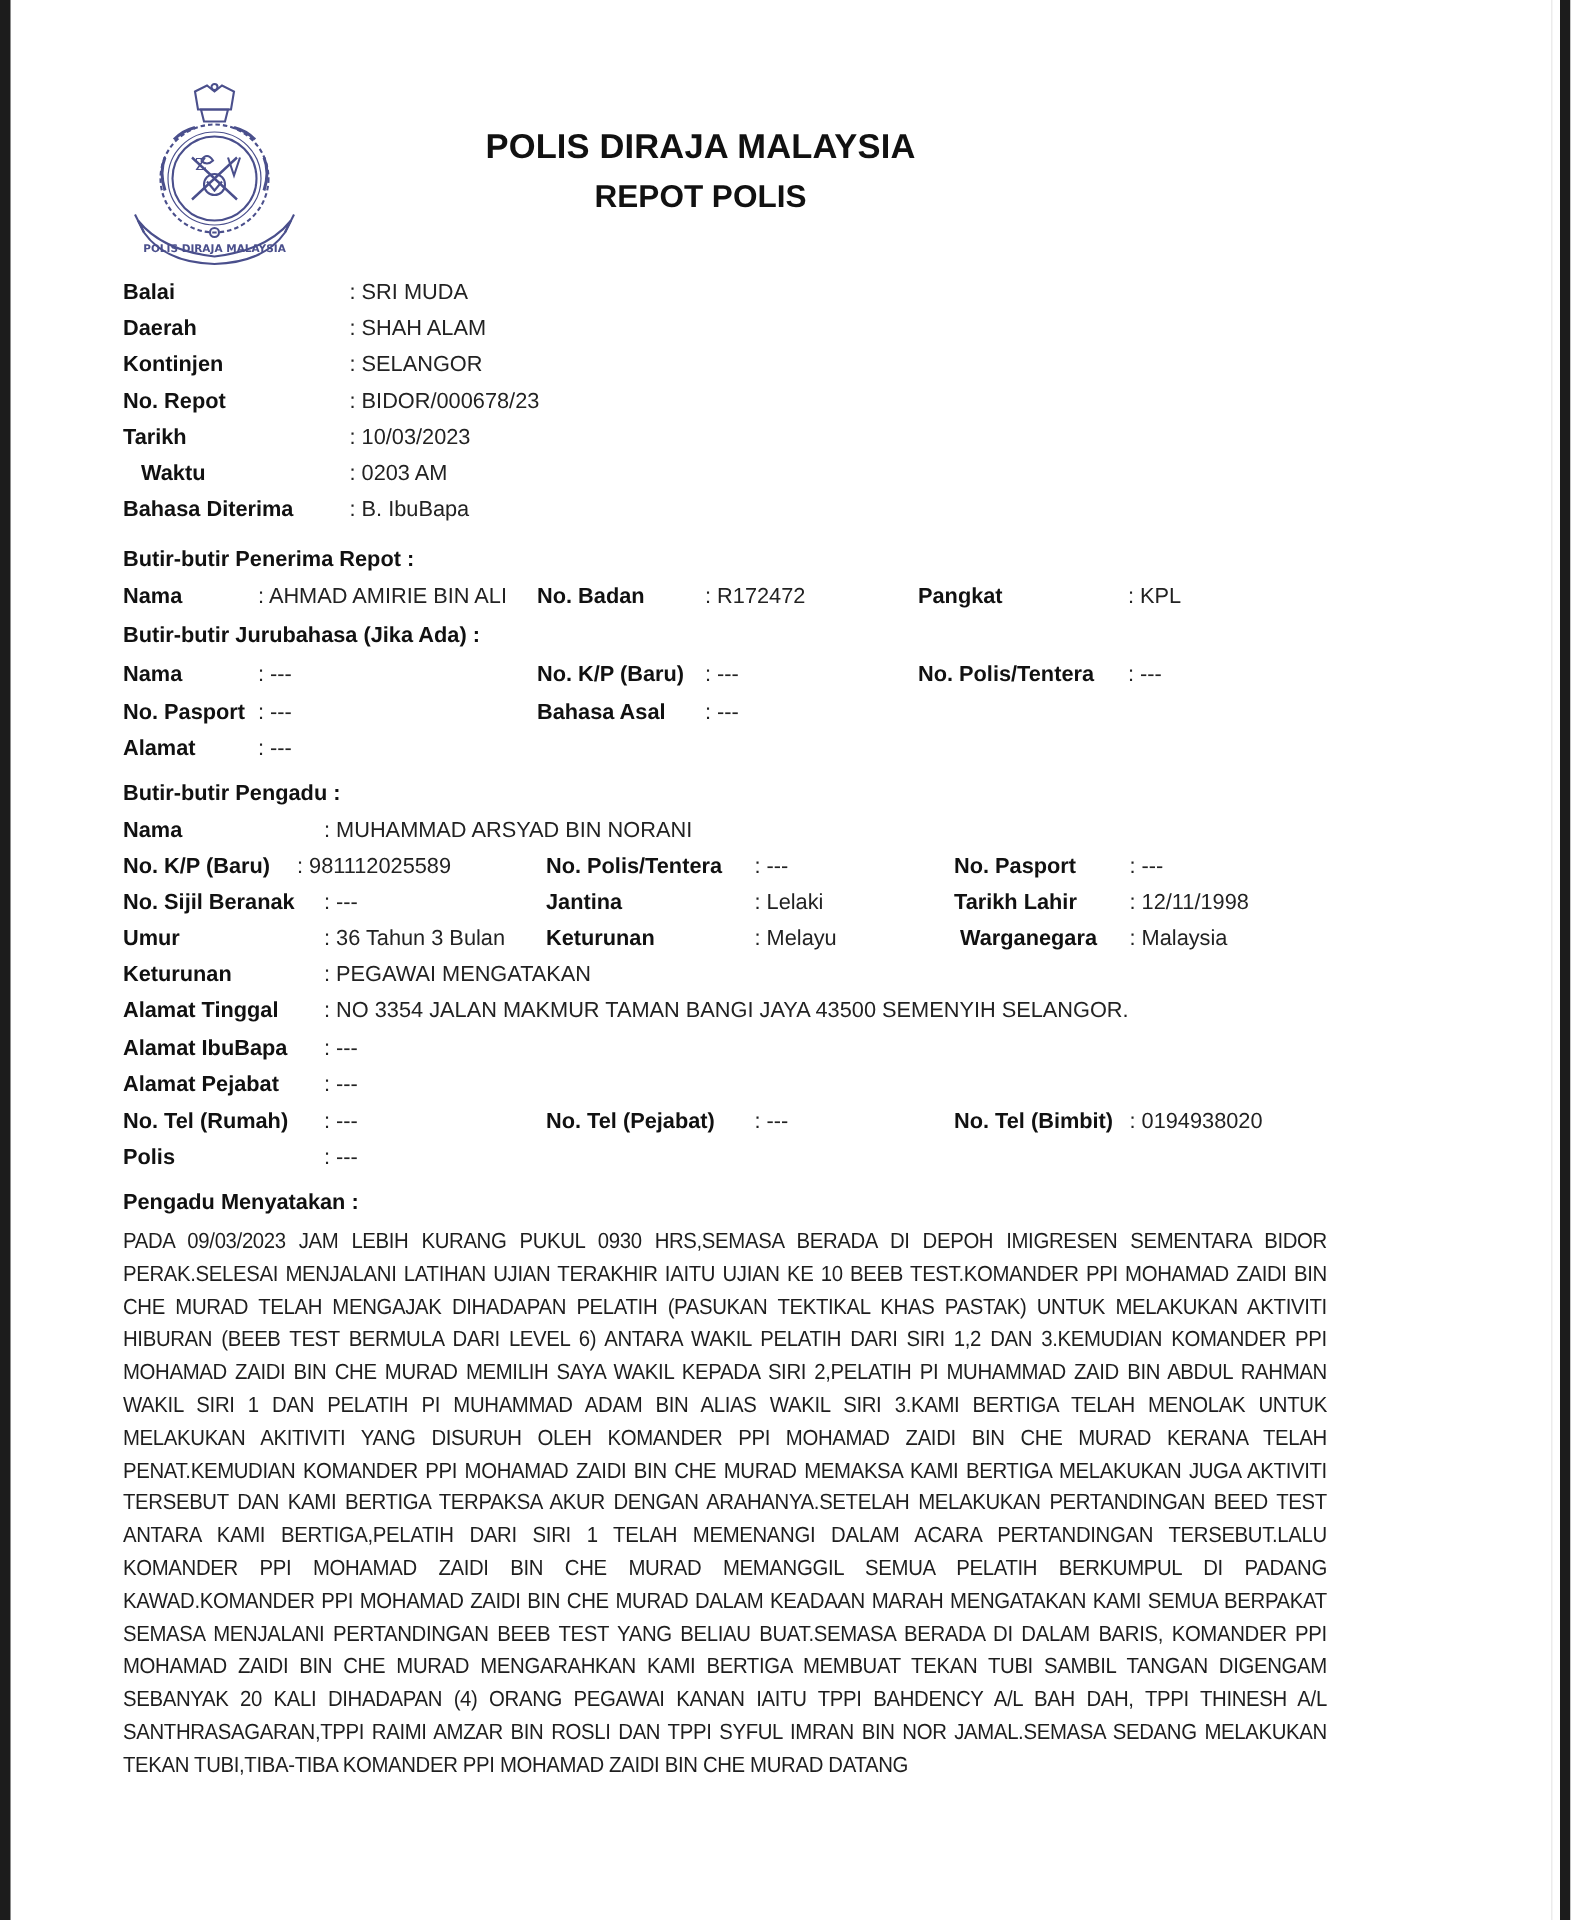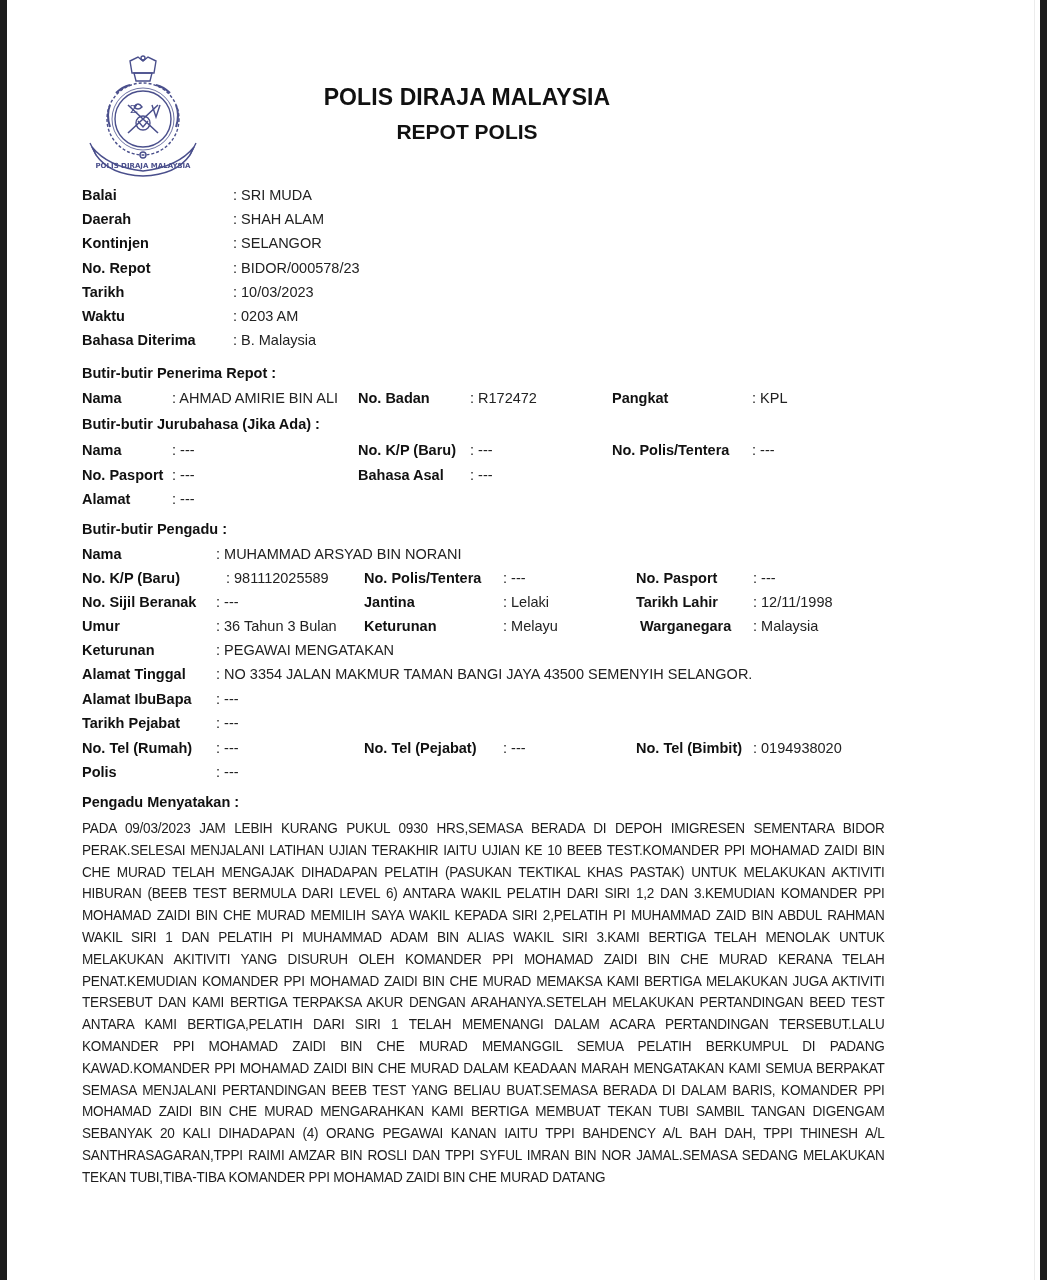--- a/index.html
+++ b/index.html
@@ -79,33 +79,33 @@
 <div class="row" style="top:210px">
   <span class="lbl" style="left:0">Daerah</span>
   <span class="val" style="left:151px">: SHAH ALAM</span>
 </div>
 <div class="row" style="top:234px">
   <span class="lbl" style="left:0">Kontinjen</span>
   <span class="val" style="left:151px">: SELANGOR</span>
 </div>
 <div class="row" style="top:259px">
   <span class="lbl" style="left:0">No. Repot</span>
-  <span class="val" style="left:151px">: BIDOR/000578/23</span>
+  <span class="val" style="left:151px">: BIDOR/000678/23</span>
 </div>
 <div class="row" style="top:283px">
   <span class="lbl" style="left:0">Tarikh</span>
   <span class="val" style="left:151px">: 10/03/2023</span>
 </div>
 <div class="row" style="top:307px">
-  <span class="lbl" style="left:0">Waktu</span>
+  <span class="lbl" style="left:12px">Waktu</span>
   <span class="val" style="left:151px">: 0203 AM</span>
 </div>
 <div class="row" style="top:331px">
   <span class="lbl" style="left:0">Bahasa Diterima</span>
-  <span class="val" style="left:151px">: B. Malaysia</span>
+  <span class="val" style="left:151px">: B. IbuBapa</span>
 </div>
 
 <div class="section" style="top:365px">Butir-butir Penerima Repot :</div>
 <div class="row" style="top:389px">
   <span class="lbl" style="left:0">Nama</span>
   <span class="val" style="left:90px">: AHMAD AMIRIE BIN ALI</span>
   <span class="lbl" style="left:276px">No. Badan</span>
   <span class="val" style="left:388px">: R172472</span>
   <span class="lbl" style="left:530px">Pangkat</span>
   <span class="val" style="left:670px">: KPL</span>
@@ -131,21 +131,21 @@
   <span class="val" style="left:90px">: ---</span>
 </div>
 
 <div class="section" style="top:521px">Butir-butir Pengadu :</div>
 <div class="row" style="top:545px">
   <span class="lbl" style="left:0">Nama</span>
   <span class="val" style="left:134px">: MUHAMMAD ARSYAD BIN NORANI</span>
 </div>
 <div class="row" style="top:569px">
   <span class="lbl" style="left:0">No. K/P (Baru)</span>
-  <span class="val" style="left:144px">: 981112025589</span>
+  <span class="val" style="left:116px">: 981112025589</span>
   <span class="lbl" style="left:282px">No. Polis/Tentera</span>
   <span class="val" style="left:421px">: ---</span>
   <span class="lbl" style="left:554px">No. Pasport</span>
   <span class="val" style="left:671px">: ---</span>
 </div>
 <div class="row" style="top:593px">
   <span class="lbl" style="left:0">No. Sijil Beranak</span>
   <span class="val" style="left:134px">: ---</span>
   <span class="lbl" style="left:282px">Jantina</span>
   <span class="val" style="left:421px">: Lelaki</span>
@@ -166,21 +166,21 @@
 </div>
 <div class="row" style="top:665px">
   <span class="lbl" style="left:0">Alamat Tinggal</span>
   <span class="val" style="left:134px">: NO 3354 JALAN MAKMUR TAMAN BANGI JAYA 43500 SEMENYIH SELANGOR.</span>
 </div>
 <div class="row" style="top:690px">
   <span class="lbl" style="left:0">Alamat IbuBapa</span>
   <span class="val" style="left:134px">: ---</span>
 </div>
 <div class="row" style="top:714px">
-  <span class="lbl" style="left:0">Tarikh Pejabat</span>
+  <span class="lbl" style="left:0">Alamat Pejabat</span>
   <span class="val" style="left:134px">: ---</span>
 </div>
 <div class="row" style="top:739px">
   <span class="lbl" style="left:0">No. Tel (Rumah)</span>
   <span class="val" style="left:134px">: ---</span>
   <span class="lbl" style="left:282px">No. Tel (Pejabat)</span>
   <span class="val" style="left:421px">: ---</span>
   <span class="lbl" style="left:554px">No. Tel (Bimbit)</span>
   <span class="val" style="left:671px">: 0194938020</span>
 </div>

